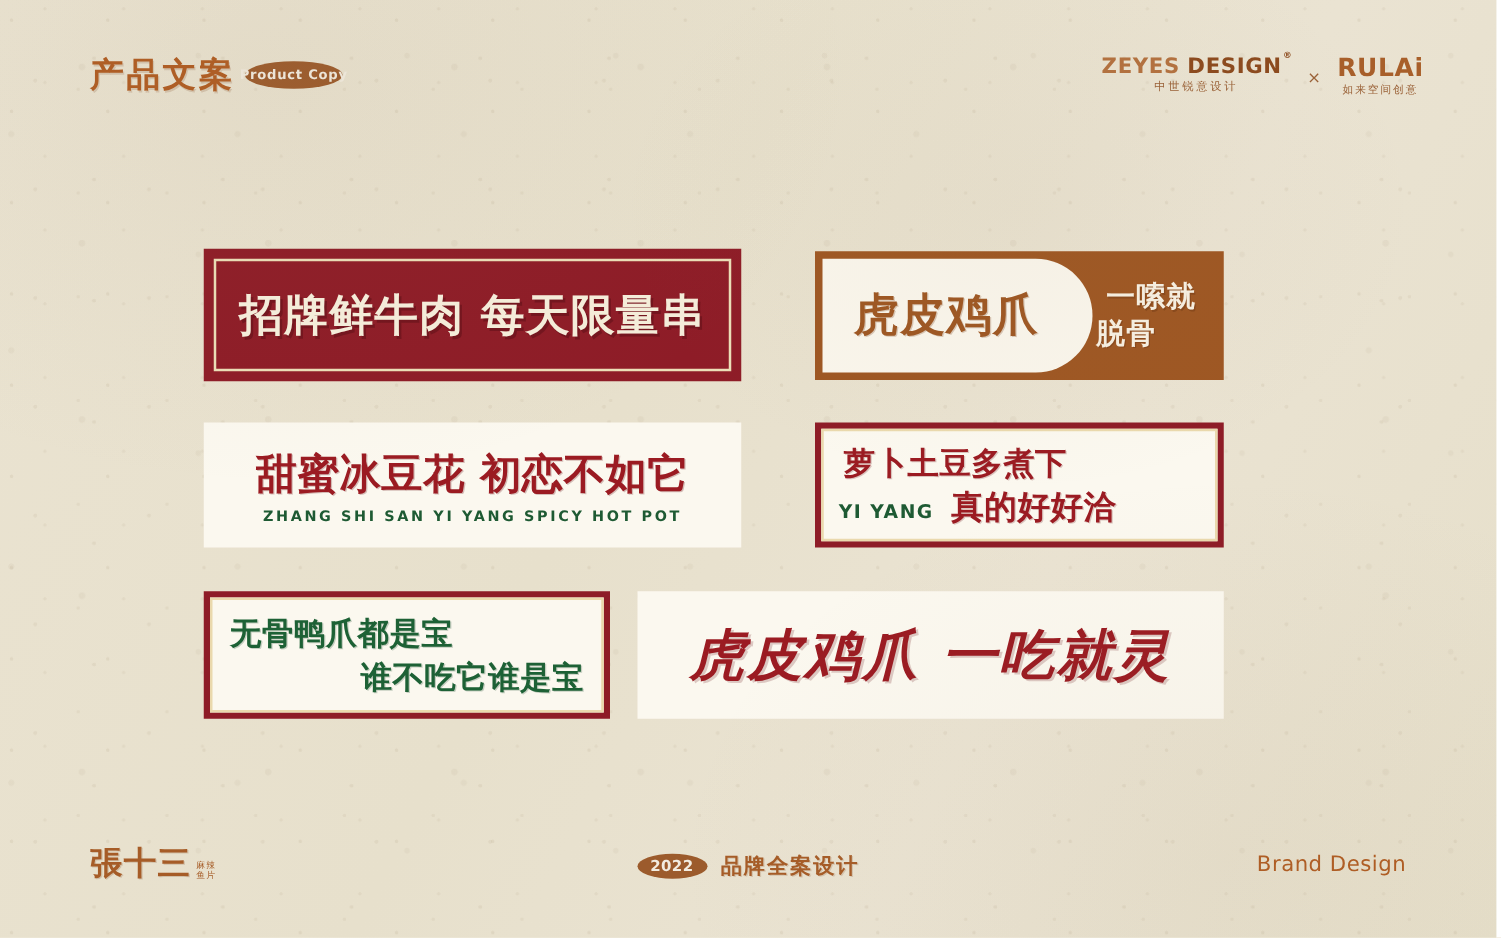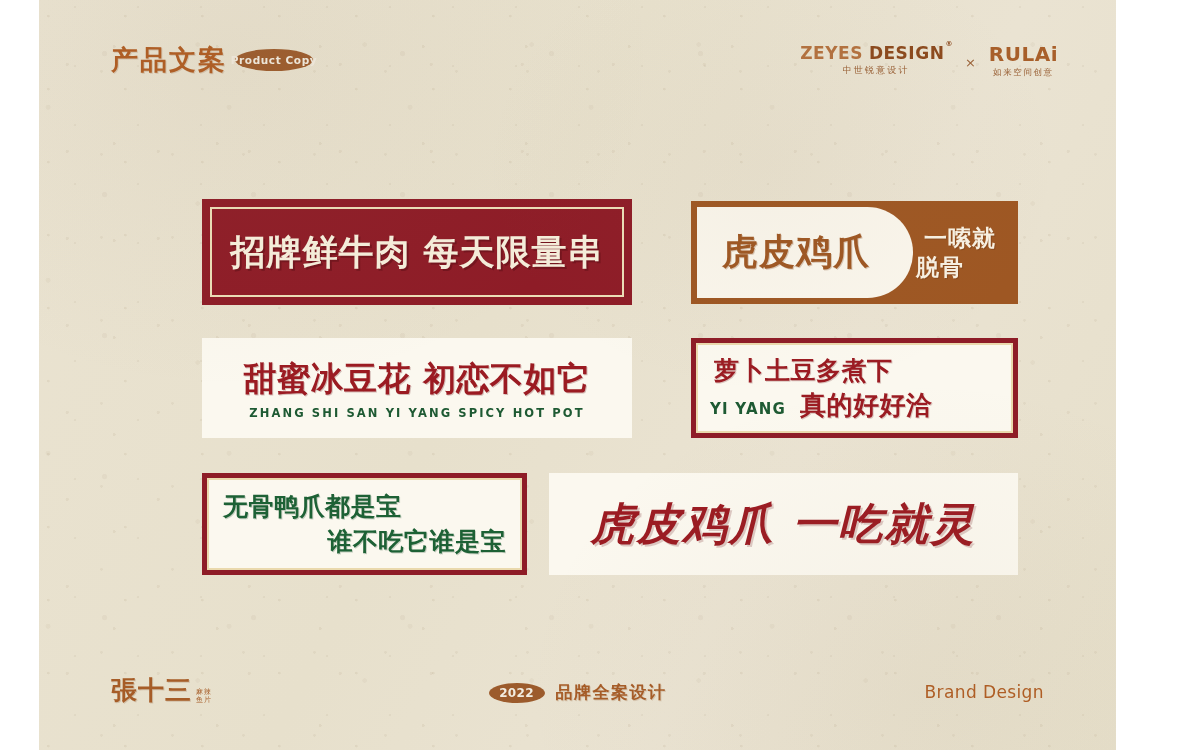--- a/index.html
+++ b/index.html
@@ -9,37 +9,36 @@
   body {
     width: 1201px;
     height: 750px;
     overflow: hidden;
     font-family: "Liberation Sans", "DejaVu Sans", sans-serif;
   }
 
   
   #slide {
     position: relative;
-    width: 1077px;
+    width: 1197px;
     height: 750px;
     background-color: #e8e1ce;
     background-image:
       radial-gradient(circle at 12% 22%, rgba(160,140,110,0.13) 0 1.2px, transparent 1.6px),
       radial-gradient(circle at 31% 74%, rgba(160,140,110,0.11) 0 1.4px, transparent 1.8px),
       radial-gradient(circle at 57% 12%, rgba(160,140,110,0.10) 0 1.1px, transparent 1.5px),
       radial-gradient(circle at 73% 48%, rgba(160,140,110,0.12) 0 1.3px, transparent 1.7px),
       radial-gradient(circle at 88% 86%, rgba(160,140,110,0.10) 0 1.2px, transparent 1.6px),
       radial-gradient(circle at 44% 38%, rgba(150,130,100,0.08) 0 2.4px, transparent 3px),
       radial-gradient(circle at 5% 62%, rgba(150,130,100,0.07) 0 2.2px, transparent 2.8px),
       radial-gradient(circle at 95% 28%, rgba(150,130,100,0.07) 0 2.0px, transparent 2.6px),
       linear-gradient(117deg, #eae3d1 0%, #e7e0cc 42%, #eae3d2 68%, #e6dfca 100%);
     background-size:
       77px 73px, 91px 87px, 63px 59px, 103px 97px, 71px 83px,
       149px 141px, 181px 173px, 167px 159px, 100% 100%;
-    margin-left: 39px;
   }
   #slide::after {
     content: "";
     position: absolute;
     inset: 0;
     pointer-events: none;
     background-image:
       radial-gradient(ellipse at 18% 8%, rgba(150,128,96,0.07), transparent 34%),
       radial-gradient(ellipse at 82% 92%, rgba(150,128,96,0.06), transparent 32%),
       radial-gradient(ellipse at 68% 22%, rgba(150,128,96,0.05), transparent 28%);

